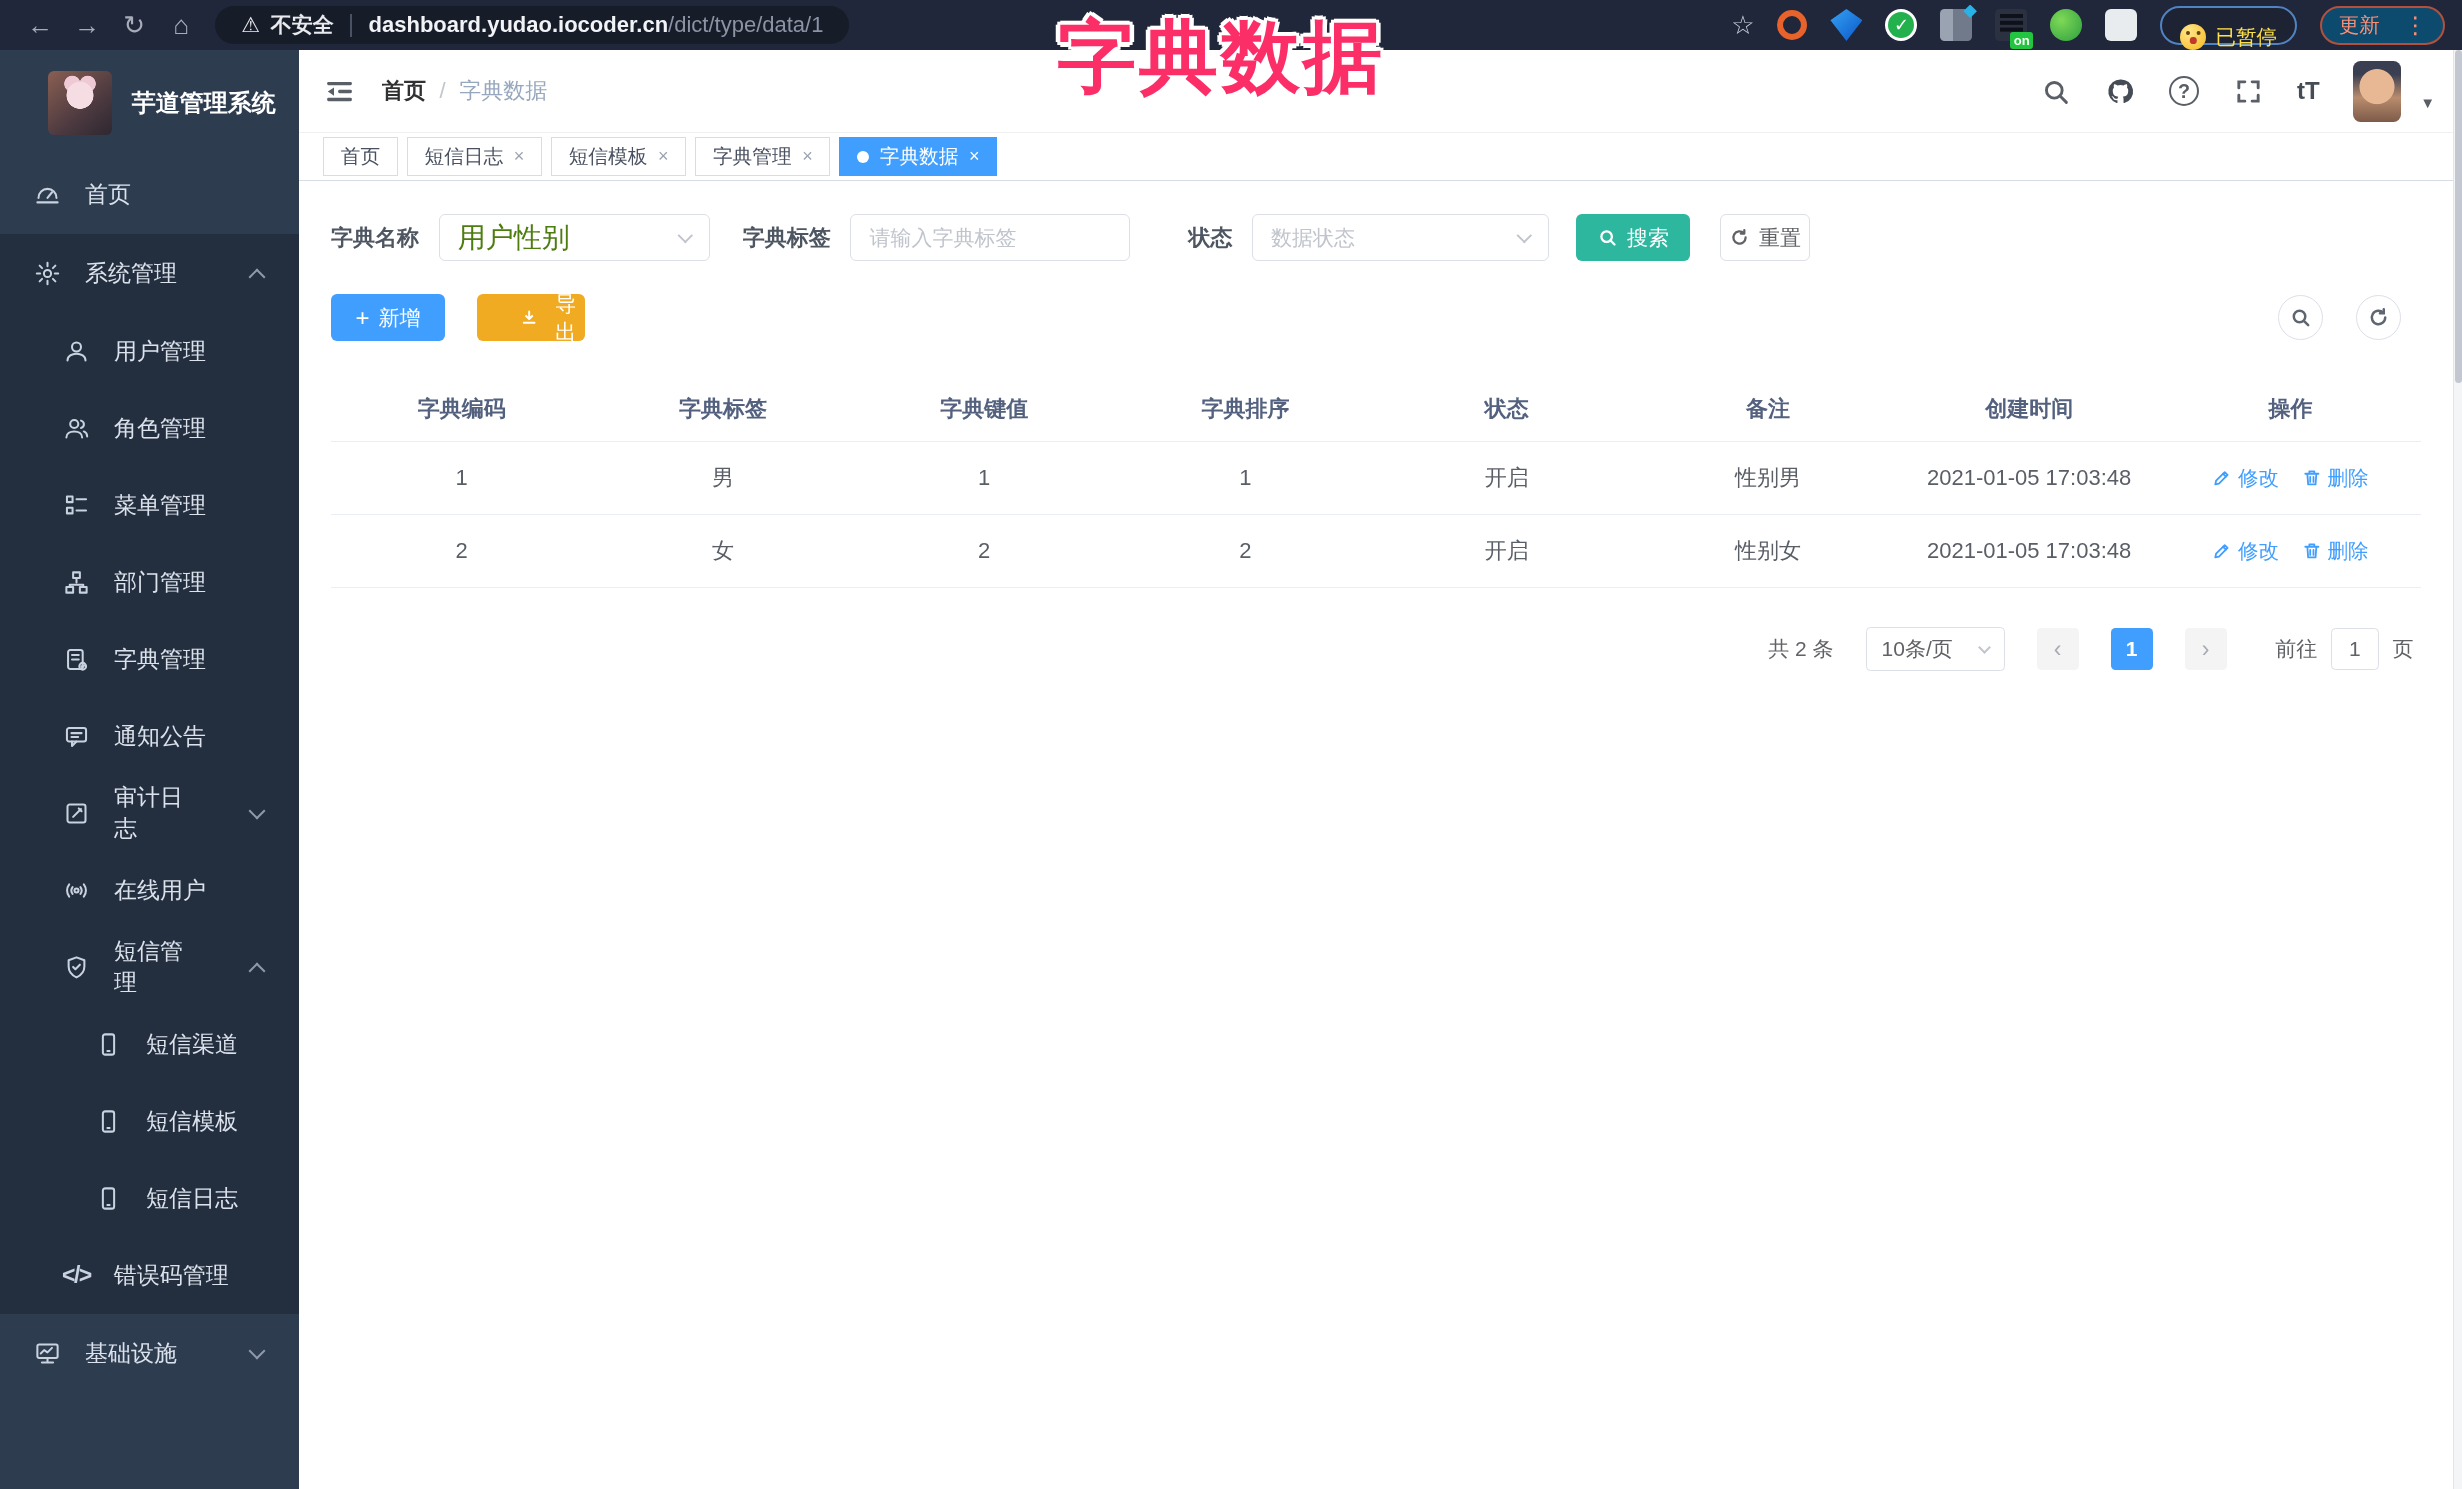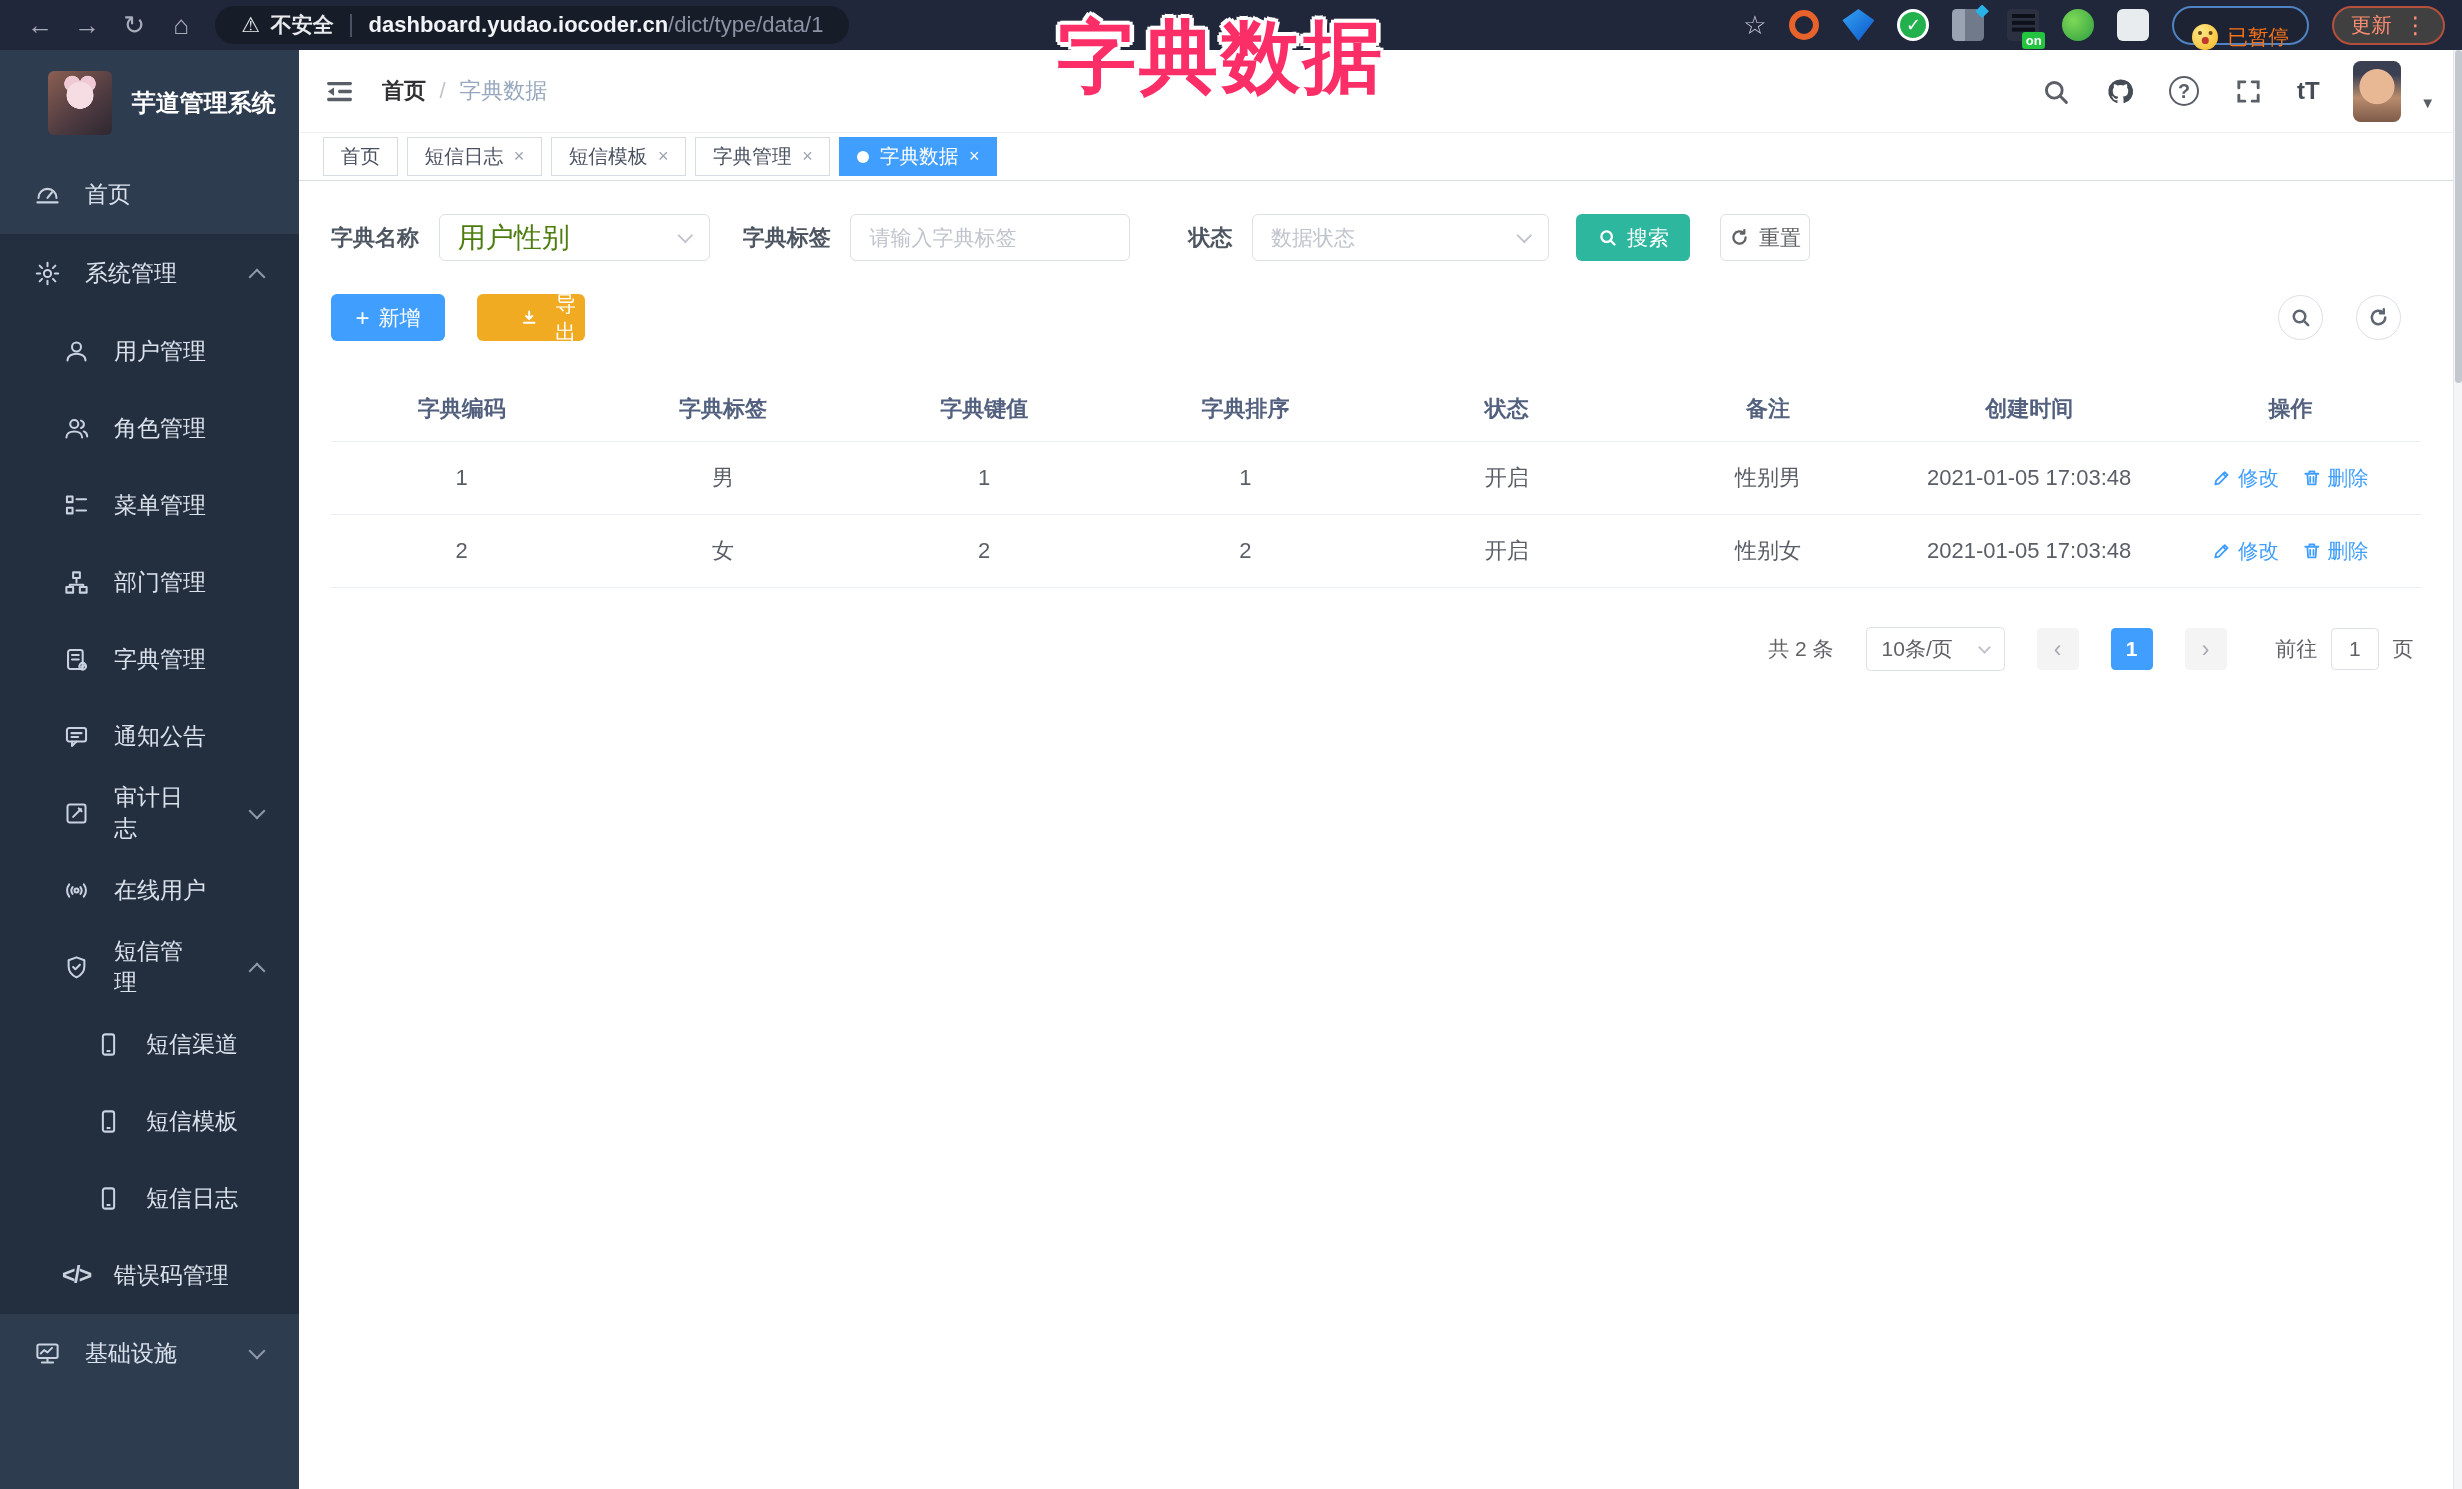--- a/index.html
+++ b/index.html
@@ -25,22 +25,22 @@
   .ext.cols { background:linear-gradient(90deg,#9aa3b2 40%,#707a8a 40%); border-radius:4.5px; }
   .ext.cols::after { content:""; position:absolute; right:-4.5px; top:-4.5px; width:13.6px; height:13.6px; background:#27b3e8; clip-path:polygon(50% 0,100% 50%,50% 100%,0 50%); }
   .ext.dbon { background:#2b3140; border-radius:4.5px; }
   .ext.dbon::before { content:""; position:absolute; left:4.5px; top:5.3px; right:4.5px; height:3.8px; background:#0e1119; box-shadow:0 6.8px 0 #0e1119, 0 13.6px 0 #0e1119; }
   .ext.dbon::after { content:"on"; position:absolute; right:-6px; bottom:-7.6px; background:#23c43f; color:#fff; font-size:13px; font-weight:700; padding:0.8px 3.8px; border-radius:3px; }
   .ext.kat { background:radial-gradient(circle at 35% 35%, #7ed957, #2e9e3f); border-radius:50%; }
   .ext.puzzle { background:#e9ecef; border-radius:6px; }
   .paused-pill { display:flex; align-items:center; gap:9px; height:39px; padding:0 18px; border:2.3px solid #4f83c2; border-radius:21px; background:#1d2333; }
   .emoji { width:26px; height:26px; border-radius:50%; background:radial-gradient(circle at 35% 30%, #ffe789, #f6b81e); position:relative; }
   .emoji::after { content:""; position:absolute; left:5.3px; top:7.6px; width:3.8px; height:3.8px; background:#6b4310; border-radius:50%; box-shadow:10.6px 0 0 #6b4310, 5.3px 7.6px 0 1.5px #c0392b; }
-  .paused-pill span { color:#f97316; font-size:20.5px;margin-top:23px; }
-  .update-pill { display:flex; align-items:center; gap:12px; height:39px; padding:0 16.7px; border:2.3px solid #b5503c; border-radius:21px; background:#404040; }
+  .paused-pill span { color:#fde047; font-size:20.5px;margin-top:23px; }
+  .update-pill { display:flex; align-items:center; gap:24px; height:39px; padding:0 16.7px; border:2.3px solid #b5503c; border-radius:21px; background:#0c4a6e; }
   .update-pill .lbl { color:#ff8f73; font-size:20.5px; }
   .update-pill .kebab { color:#ff8f73; font-size:23px; }
 
   
   .overlay-title { position:absolute; left:1057px; top:4.5px; z-index:50; font-size:79px; font-weight:700; color:#fb2e68; letter-spacing:3px;
     text-shadow:-4.5px 0 0 #fff,4.5px 0 0 #fff,0 -4.5px 0 #fff,0 4.5px 0 #fff,-3px -3px 0 #fff,3px 3px 0 #fff,-3px 3px 0 #fff,3px -3px 0 #fff; }
 
   
   .app { display:flex; height:1440px; }
   .sidebar { width:299px; background:#2e3c50; color:#dbe2ec; flex-shrink:0; display:flex; flex-direction:column; }

